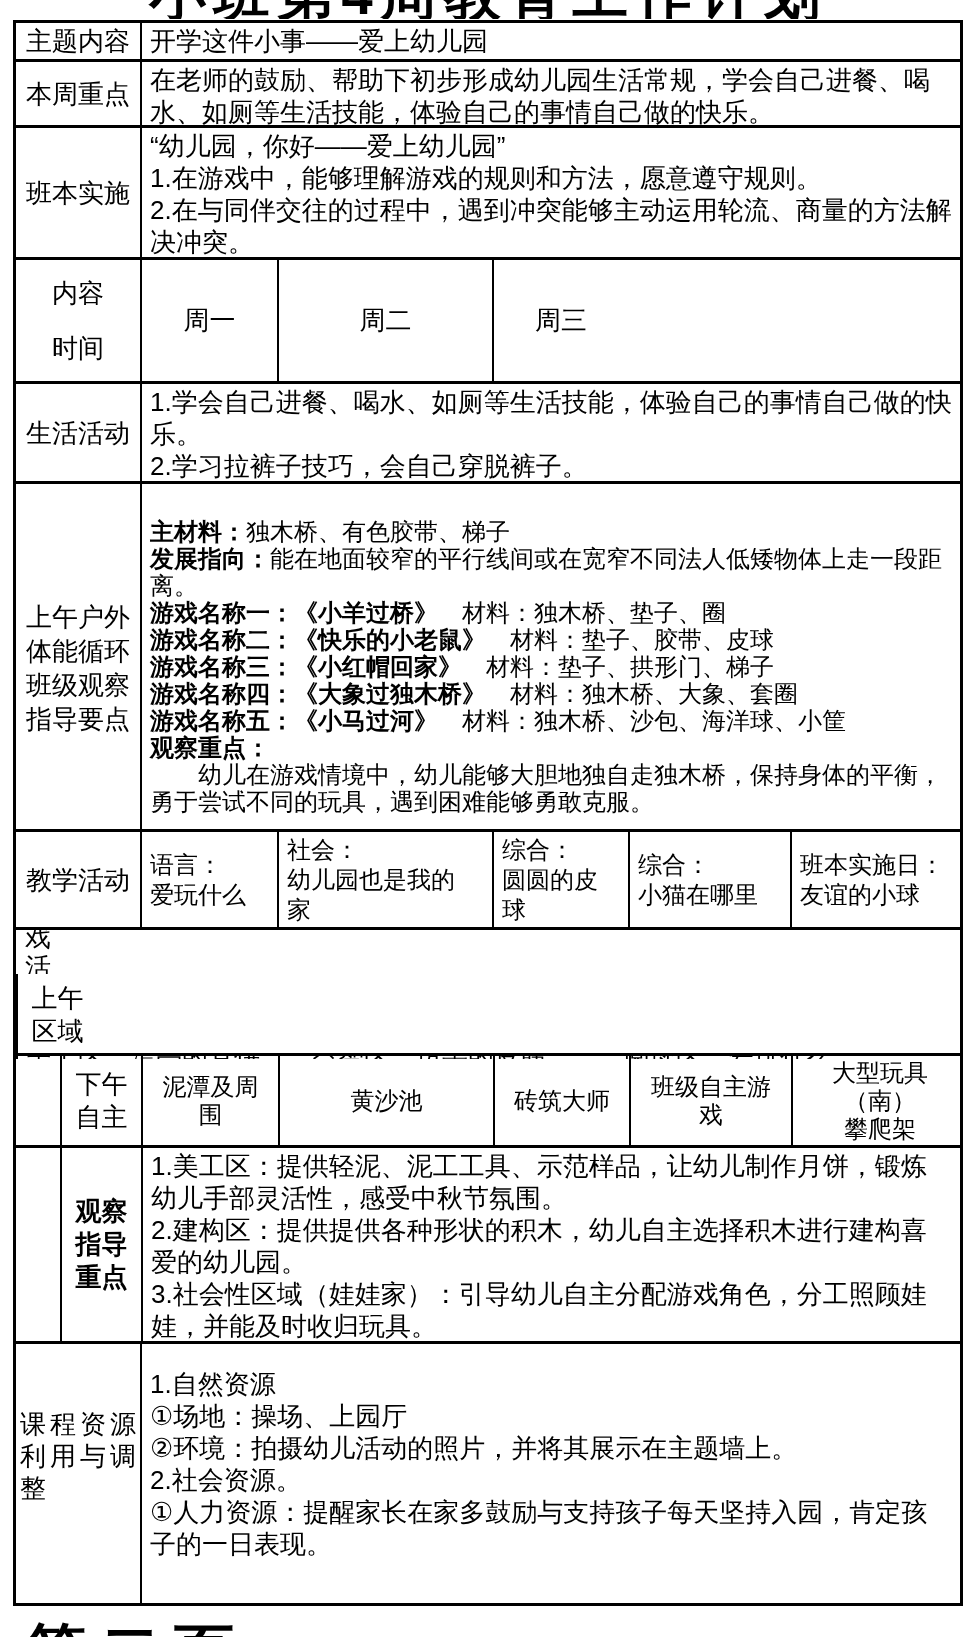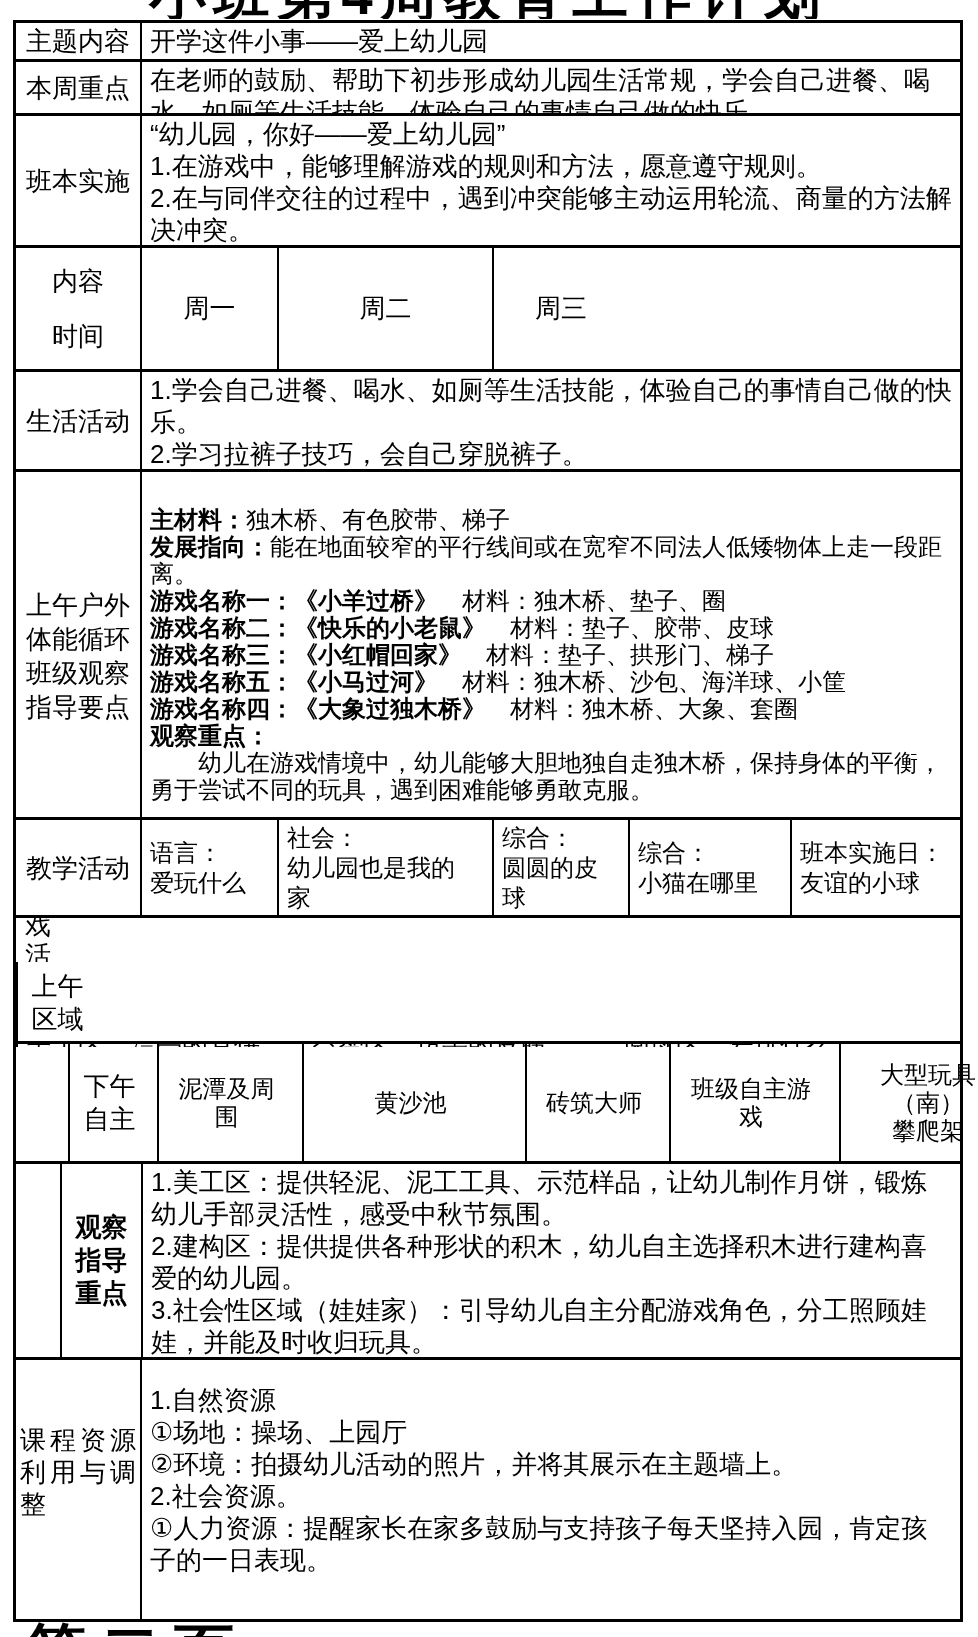--- a/index.html
+++ b/index.html
@@ -21,23 +21,23 @@
   .c.cfirst{border-left:none;}
   .lab{flex:0 0 124px;width:124px;display:flex;align-items:center;justify-content:center;text-align:center;font-size:26px;line-height:32px;padding:2px 4px;}
   .grow{flex:1 1 auto;}
   .body{font-size:26px;line-height:32px;}
   .prl{white-space:pre-line;}
   .ctr{display:flex;align-items:center;justify-content:center;text-align:center;}
   .vctr{display:flex;flex-direction:column;justify-content:center;}
   b{font-weight:bold;}
 
   
-  .h-theme{height:36px;}  .h-focus{height:54px;}  .h-impl{height:132px;}
+  .h-theme{height:36px;}  .h-focus{height:66px;}  .h-impl{height:132px;}
   .h-sched{height:124px;} .h-life{height:100px;}  .h-outdoor{height:348px;}
-  .h-teach{height:98px;}  .h-morn{height:126px;flex-direction:column;}  .h-aft{height:120px;gap:8px;}
+  .h-teach{height:98px;}  .h-morn{height:126px;flex-direction:column;}  .h-aft{height:92px;}
   .h-obs{height:196px;}   .h-res{height:262px;}
 
   
   .corner{flex:0 0 124px;display:flex;flex-direction:column;align-items:center;justify-content:center;gap:20px;font-size:26px;}
   .day{display:flex;align-items:center;justify-content:center;font-size:26px;}
   .w1{flex:0 0 137px;} .w2{flex:0 0 215px;} .w3{flex:0 0 136px;} .w4{flex:0 0 162px;} .w5{flex:0 0 176px;}
   .w45{flex:0 0 338px;}
 
   
   .outdoor-content{padding:34px 8px 2px 8px;font-size:24px;line-height:27px;}
@@ -106,22 +106,22 @@
     <div class="c cfirst lab outdoor-label prl">上午户外
 体能循环
 班级观察
 指导要点</div>
     <div class="c grow outdoor-content">
       <div><b>主材料：</b><span>独木桥、有色胶带、梯子</span></div>
       <div><b>发展指向：</b><span>能在地面较窄的平行线间或在宽窄不同法人低矮物体上走一段距离。</span></div>
       <div><b>游戏名称一：《小羊过桥》</b><span>　材料：独木桥、垫子、圈</span></div>
       <div><b>游戏名称二：《快乐的小老鼠》</b><span>　材料：垫子、胶带、皮球</span></div>
       <div><b>游戏名称三：《小红帽回家》</b><span>　材料：垫子、拱形门、梯子</span></div>
+      <div><b>游戏名称四：《大象过独木桥》</b><span>　材料：独木桥、大象、套圈</span></div>
       <div><b>游戏名称五：《小马过河》</b><span>　材料：独木桥、沙包、海洋球、小筐</span></div>
-      <div><b>游戏名称四：《大象过独木桥》</b><span>　材料：独木桥、大象、套圈</span></div>
       <div><b>观察重点：</b></div>
       <div>　　幼儿在游戏情境中，幼儿能够大胆地独自走独木桥，保持身体的平衡，勇于尝试不同的玩具，遇到困难能够勇敢克服。</div>
     </div>
   </div>
 
   <div class="row h-teach">
     <div class="c cfirst lab">教学活动</div>
     <div class="c w1 tcell vctr">
       <div>语言：</div>
       <div class="prl">爱玩什么</div>

